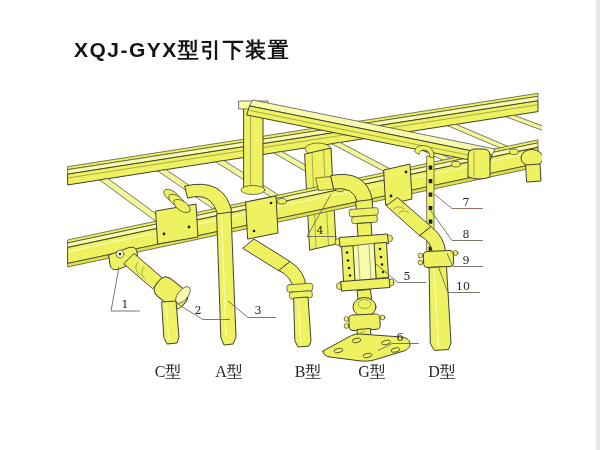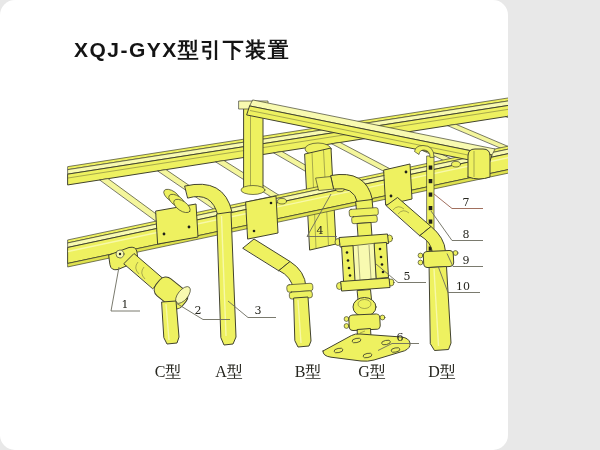--- a/index.html
+++ b/index.html
@@ -2,22 +2,22 @@
 <html style="--c-background: #ffffff; --c-tray-yellow: #eef160; --c-highlight: #f8fab0; --c-rung-yellow: #f4f69c; --c-mid-yellow: #dfe24e; --c-outline: #42432f; --c-hole: #1f1f1b; --c-leader: #6b6b5d; --c-leader-accent: #96604d; --c-ink: #26261f; --c-title-ink: #141414;"><head>
 <meta charset="utf-8">
 <style>
   :root{
     --c-background:#ffffff; --c-tray-yellow:#eef160; --c-highlight:#f8fab0;
     --c-rung-yellow:#f4f69c; --c-mid-yellow:#dfe24e; --c-outline:#42432f;
     --c-hole:#1f1f1b; --c-leader:#6b6b5d; --c-leader-accent:#96604d;
     --c-ink:#26261f; --c-title-ink:#141414;
   }
   html,body{margin:0;padding:0;background:#e8e8e8;}
-  .screen{position:relative;width:508px;height:450px;background:var(--c-background);
-    overflow:hidden;font-family:"Liberation Sans",sans-serif;border-radius:15px;}
+  .screen{position:relative;width:596px;height:450px;background:var(--c-background);
+    overflow:hidden;font-family:"Liberation Sans",sans-serif;}
   .title{position:absolute;left:74px;top:36px;font-size:21px;font-weight:600;
     letter-spacing:1.5px;color:var(--c-title-ink);}
   svg.diagram{position:absolute;left:0;top:0;}
   .fy{fill:var(--c-tray-yellow);}
   .fl{fill:var(--c-highlight);}
   .fr{fill:var(--c-rung-yellow);}
   .fm{fill:var(--c-mid-yellow);}
   .ol{stroke:var(--c-outline);stroke-width:1;stroke-linejoin:round;stroke-linecap:round;}
   .thin{stroke-width:.7;}
   .iln{fill:none;stroke:var(--c-outline);stroke-width:.55;opacity:.75;}

